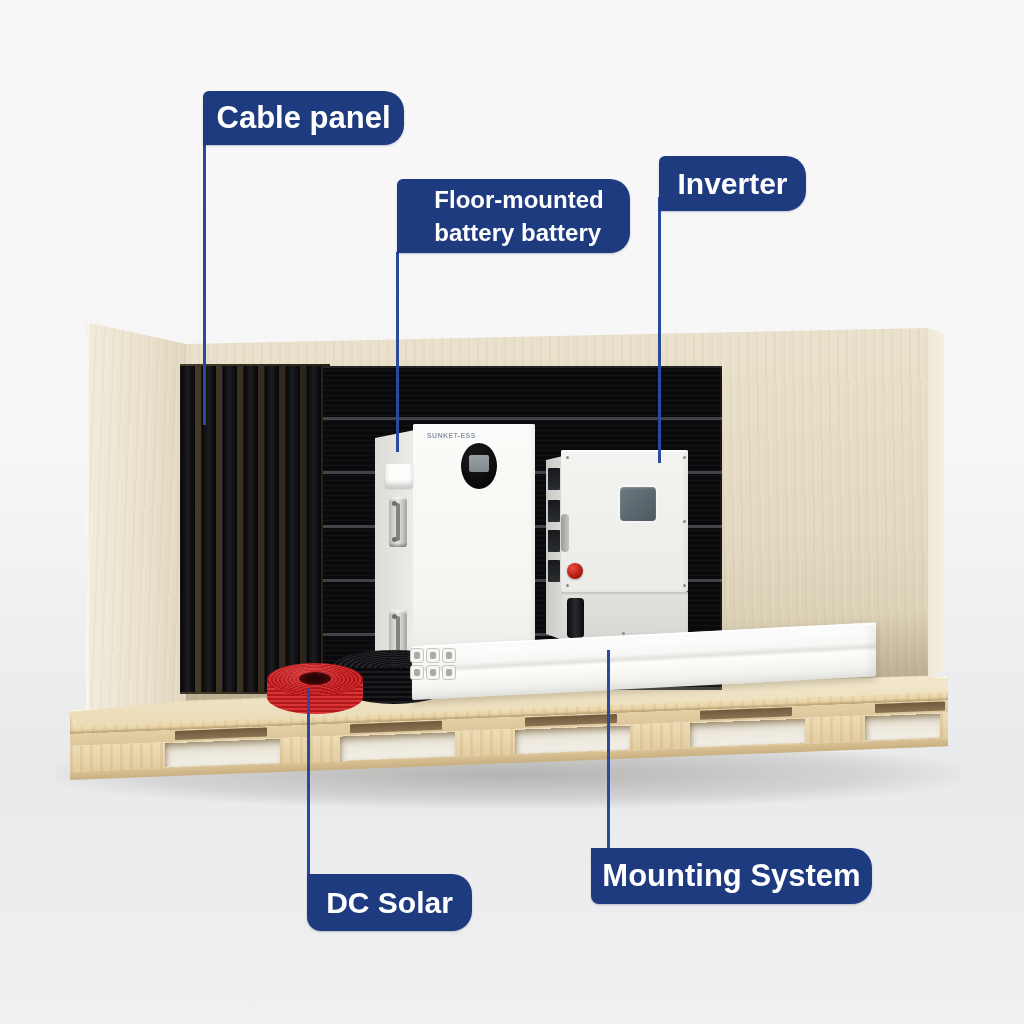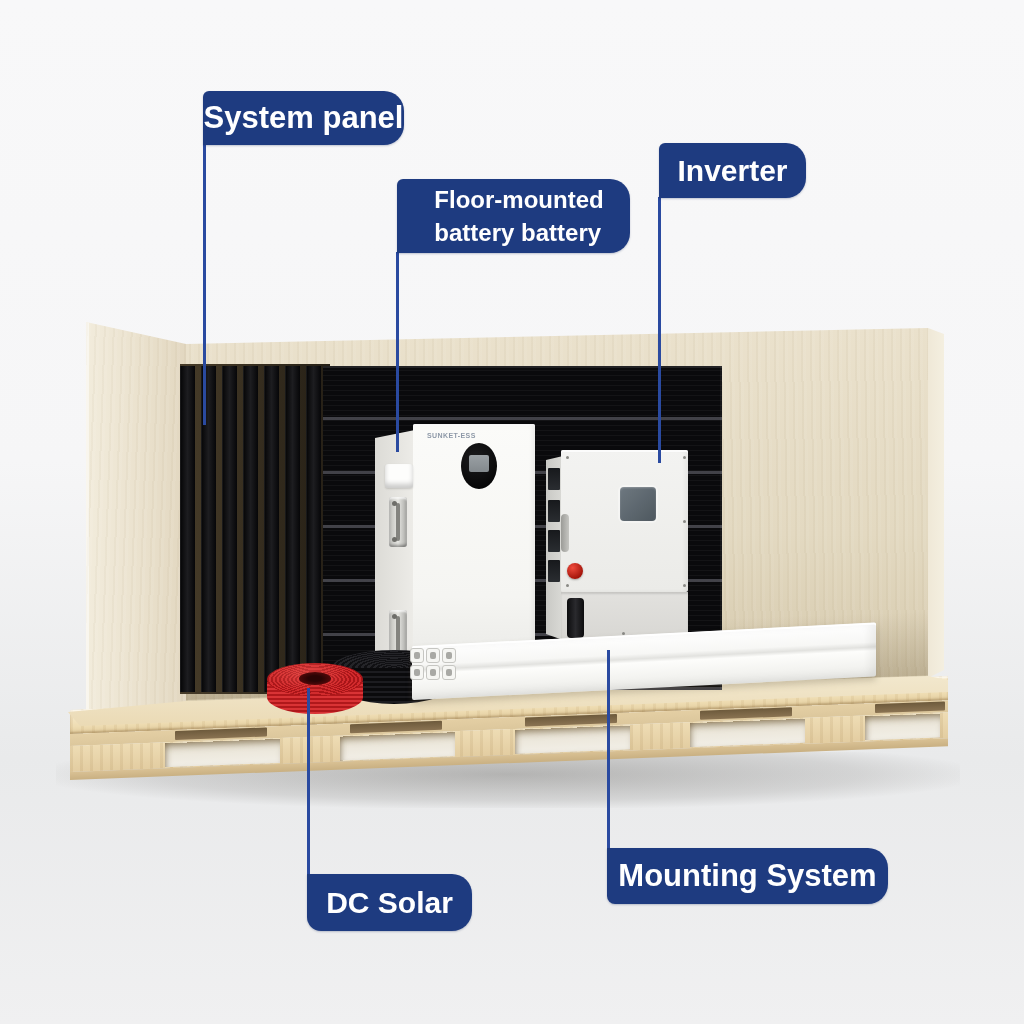--- a/index.html
+++ b/index.html
@@ -166,23 +166,23 @@
 
   
   .leader{width:3px;background:#2a4aa0;}
   .badge{
     position:absolute;background:#1e3b80;color:#ffffff;font-weight:700;
     display:flex;align-items:center;justify-content:center;
     box-shadow:0 1px 2px rgba(20,40,90,0.25);
   }
   .badge-solar{left:203px;top:91px;width:201px;height:54px;font-size:31px;border-radius:6px 20px 20px 0;}
   .badge-battery{left:397px;top:179px;width:233px;height:74px;font-size:24px;line-height:33px;border-radius:6px 20px 20px 0;justify-content:center;padding-left:11px;box-sizing:border-box;}
-  .badge-inverter{left:659px;top:143px;width:147px;height:55px;font-size:30px;border-radius:6px 20px 20px 0;}
+  .badge-inverter{left:659px;top:156px;width:147px;height:55px;font-size:30px;border-radius:6px 20px 20px 0;}
   .badge-dc{left:307px;top:874px;width:165px;height:57px;font-size:30px;border-radius:0 20px 20px 14px;}
-  .badge-mounting{left:607px;top:848px;width:281px;height:56px;font-size:31px;border-radius:0 20px 20px 8px;}
+  .badge-mounting{left:591px;top:848px;width:281px;height:56px;font-size:31px;border-radius:0 20px 20px 8px;}
 </style>
 </head>
 <body>
 
 <div class="stage">
 
   <div class="abs back-wall"></div>
   <div class="abs wall-right-edge"></div>
   <div class="abs left-wall"></div>
   <div class="abs wall-floor-shadow"></div>
@@ -273,21 +273,21 @@
   <div class="abs coil-red-top"></div>
   <div class="abs coil-red-hole"></div>
 
   <div class="abs leader" style="left:203px;top:145px;height:280px;"></div>
   <div class="abs leader" style="left:396px;top:252px;height:200px;"></div>
   <div class="abs leader" style="left:658px;top:197px;height:266px;"></div>
   <div class="abs leader" style="left:307px;top:688px;height:187px;"></div>
   <div class="abs leader" style="left:607px;top:650px;height:199px;"></div>
 
   <div class="badge badge-solar">
-    <span>System panel</span>
+    <span>Cable panel</span>
   </div>
   <div class="badge badge-battery">
     <span>
       <span style="display:block;">Floor-mounted</span>
       <span style="display:block;">battery battery</span>
     </span>
   </div>
   <div class="badge badge-inverter">
     <span>Inverter</span>
   </div>

